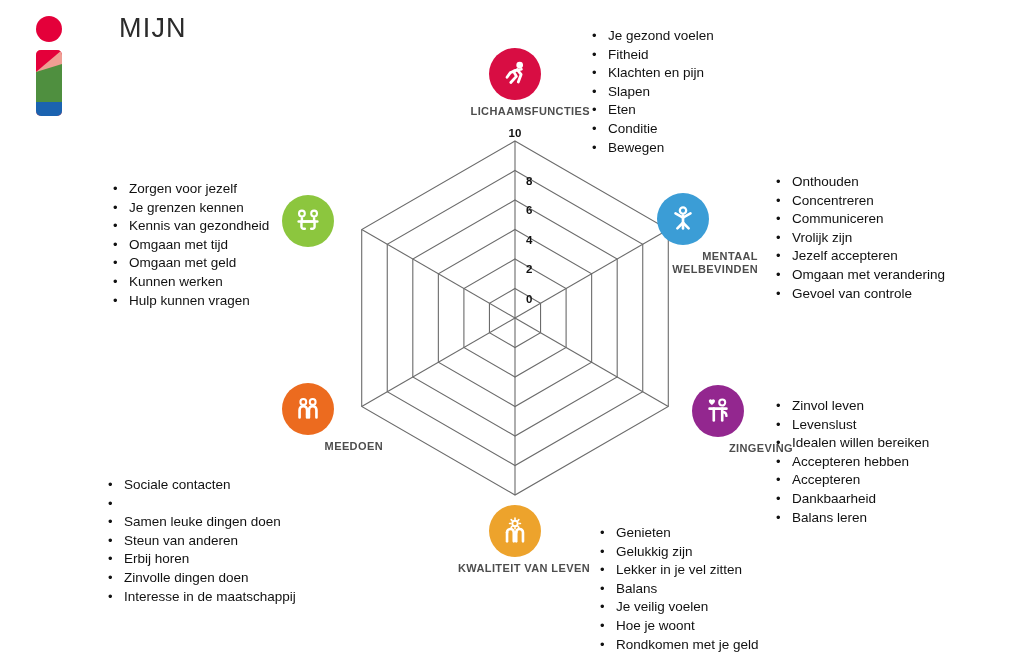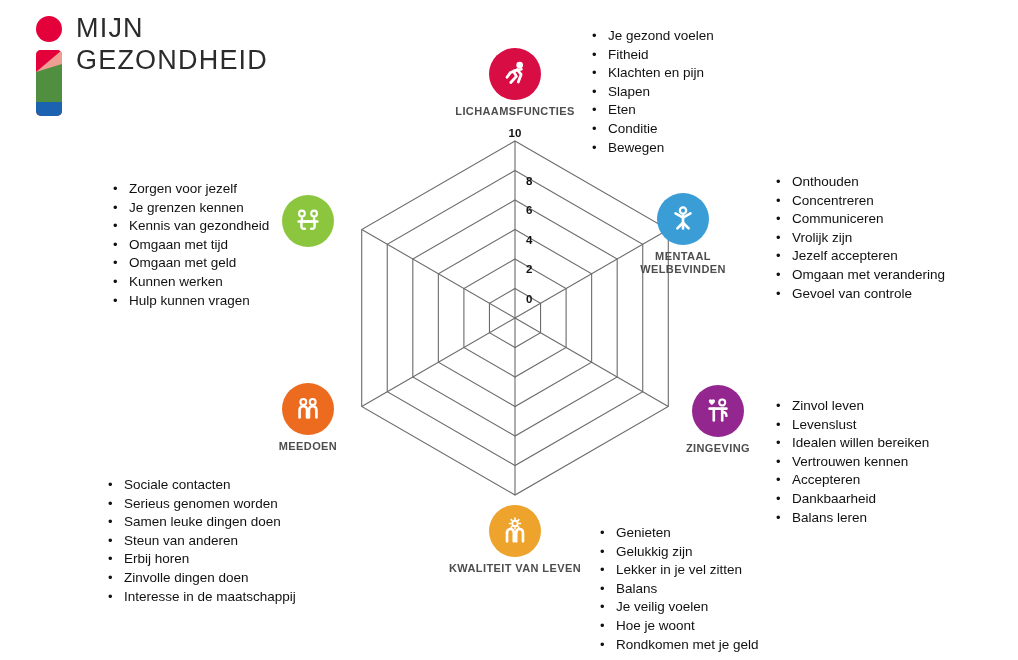--- a/index.html
+++ b/index.html
@@ -21,30 +21,30 @@
     position:absolute;left:2px;top:34px;width:26px;height:66px;border-radius:5px;
     overflow:hidden;background:#e4003a;
   }
   #logo .stem .sw{position:absolute;left:0;top:0;width:26px;height:66px;}
   #logo .wordmark{
     position:absolute;left:42px;top:-2px;
     font-family:"Liberation Sans", sans-serif;
     font-size:27px;line-height:32px;letter-spacing:1.2px;
     color:#2b2b2b;font-weight:400;
   }
-  #logo .wordmark div{white-space:nowrap;}
+  #logo .wordmark div{white-space:nowrap;margin-left:43px;}
 
   
   .blist{font-size:13.5px;line-height:18.6px;color:#111;}
   .blist .row{display:flex;align-items:flex-start;white-space:nowrap;}
   .blist .bul{width:16px;flex:0 0 16px;text-align:left;font-size:13px;line-height:18.6px;}
   .blist .txt{line-height:18.6px;}
 
   
-  .node{position:absolute;width:150px;text-align:center;}
+  .node{position:absolute;width:150px;text-align:right;}
   .node .circ{
     width:52px;height:52px;border-radius:50%;margin:0 auto;
     display:flex;align-items:center;justify-content:center;
   }
   .node .lbl{
     margin-top:5px;font-size:11px;font-weight:bold;letter-spacing:.4px;
     color:#4d4d4d;line-height:12.5px;white-space:pre-line;
   }
   .node .lbl.wide{white-space:nowrap;}
 
@@ -64,21 +64,20 @@
       <svg class="sw" viewBox="0 0 26 66" preserveAspectRatio="none">
         <rect x="0" y="0" width="26" height="66" fill="#ef9e93"></rect>
         <polygon points="0,0 26,0 0,22" fill="#e4003a"></polygon>
         <polygon points="0,22 26,14 26,52 0,52" fill="#4f8f3f"></polygon>
         <polygon points="0,52 26,52 26,66 0,66" fill="#1b63b0"></polygon>
       </svg>
     </div>
   </div>
   <div class="wordmark">
     <div>MIJN</div>
-    <div>GEZONDHEID</div>
   </div>
 </div>
 
 <div class="abs" id="radar">
   <svg width="380" height="400" viewBox="0 0 380 400">
     <g id="rings" fill="none" stroke="#6b6b6b" stroke-width="1.1">
         <polygon points="185.00,168.50 210.55,183.25 210.55,212.75 185.00,227.50 159.45,212.75 159.45,183.25" fill="none" stroke="#6b6b6b" stroke-width="1.1"></polygon>
         <polygon points="185.00,139.00 236.10,168.50 236.10,227.50 185.00,257.00 133.90,227.50 133.90,168.50" fill="none" stroke="#6b6b6b" stroke-width="1.1"></polygon>
         <polygon points="185.00,109.50 261.64,153.75 261.64,242.25 185.00,286.50 108.36,242.25 108.36,153.75" fill="none" stroke="#6b6b6b" stroke-width="1.1"></polygon>
         <polygon points="185.00,80.00 287.19,139.00 287.19,257.00 185.00,316.00 82.81,257.00 82.81,139.00" fill="none" stroke="#6b6b6b" stroke-width="1.1"></polygon>
@@ -263,21 +262,21 @@
     <div class="row">
       <span class="bul">•</span>
       <span class="txt">Levenslust</span>
     </div>
     <div class="row">
       <span class="bul">•</span>
       <span class="txt">Idealen willen bereiken</span>
     </div>
     <div class="row">
       <span class="bul">•</span>
-      <span class="txt">Vertrouwen kennen</span>
+      <span class="txt">Accepteren hebben</span>
     </div>
     <div class="row">
       <span class="bul">•</span>
       <span class="txt">Accepteren</span>
     </div>
     <div class="row">
       <span class="bul">•</span>
       <span class="txt">Dankbaarheid</span>
     </div>
     <div class="row">
@@ -315,21 +314,20 @@
       <span class="txt">Rondkomen met je geld</span>
     </div>
   </div>
 <div class="abs blist" style="left:108px;top:476px;">
     <div class="row">
       <span class="bul">•</span>
       <span class="txt">Sociale contacten</span>
     </div>
     <div class="row">
       <span class="bul">•</span>
-      <span class="txt">Serieus genomen worden</span>
     </div>
     <div class="row">
       <span class="bul">•</span>
       <span class="txt">Samen leuke dingen doen</span>
     </div>
     <div class="row">
       <span class="bul">•</span>
       <span class="txt">Steun van anderen</span>
     </div>
     <div class="row">

